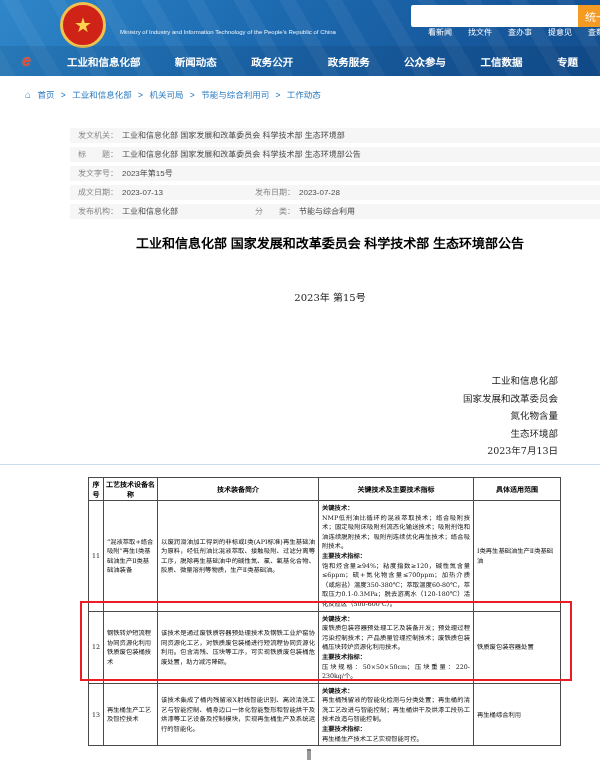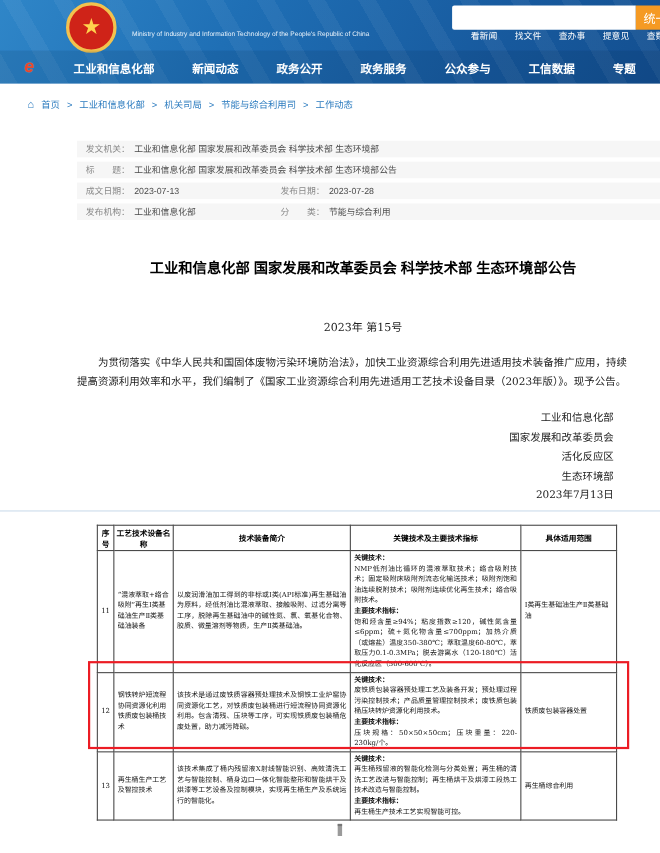--- a/index.html
+++ b/index.html
@@ -115,36 +115,38 @@
   </div>
 
   <div class="meta">
     <div class="mrow">
       <span class="lbl">发文机关：</span><span class="val">工业和信息化部 国家发展和改革委员会 科学技术部 生态环境部</span>
     </div>
     <div class="mrow">
       <span class="lbl">标　　题：</span><span class="val">工业和信息化部 国家发展和改革委员会 科学技术部 生态环境部公告</span>
     </div>
     <div class="mrow">
+      <span class="lbl">发文字号：</span><span class="val">2023年第15号</span>
+    </div>
+    <div class="mrow">
       <span class="lbl">成文日期：</span><span class="val">2023-07-13</span>
       <span class="pair2"><span class="lbl">发布日期：</span><span class="val">2023-07-28</span></span>
     </div>
     <div class="mrow">
       <span class="lbl">发布机构：</span><span class="val">工业和信息化部</span>
       <span class="pair2"><span class="lbl">分　　类：</span><span class="val">节能与综合利用</span></span>
     </div>
   </div>
 
   <div class="art-title">工业和信息化部 国家发展和改革委员会 科学技术部 生态环境部公告</div>
   <div class="doc-no">2023年 第15号</div>
-  <div class="paragraph">为贯彻落实《中华人民共和国固体废物污染环境防治法》，加快工业资源综合利用先进适用技术装备推广应用，持续提高资源利用效率和水平，我们编制了《国家工业资源综合利用先进适用工艺技术设备目录（2023年版）》。现予公告。</div>
   <div class="signatures">
     <div>工业和信息化部</div>
     <div>国家发展和改革委员会</div>
-    <div>活化反应区</div>
+    <div>氮化物含量</div>
     <div>生态环境部</div>
     <div>2023年7月13日</div>
   </div>
 
   <div class="divider"></div>
 
   <table class="annex">
     <colgroup>
         <col style="width:15px">
         <col style="width:54px">

